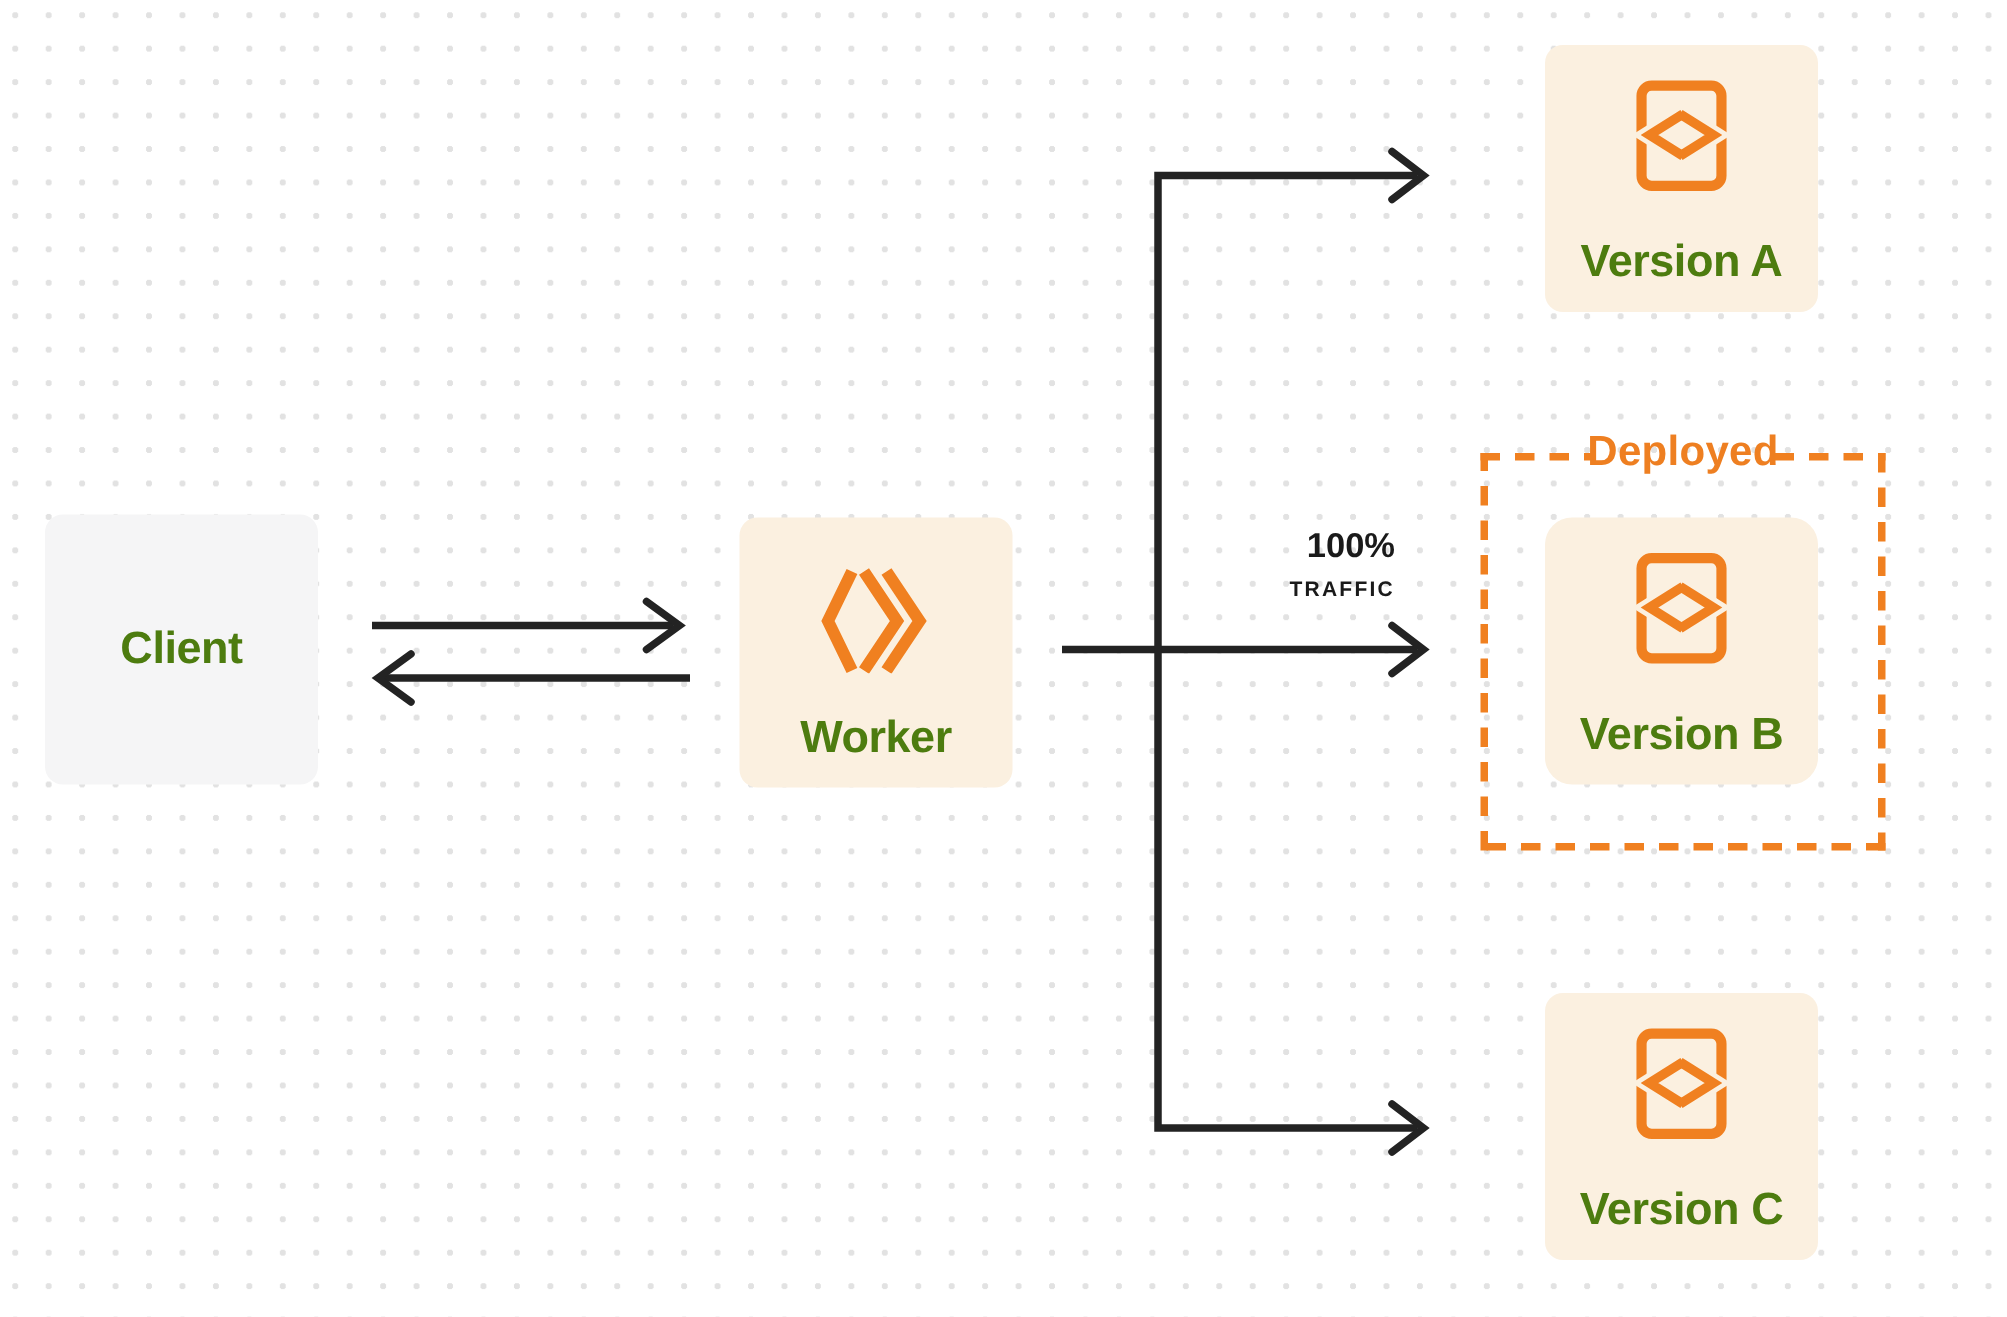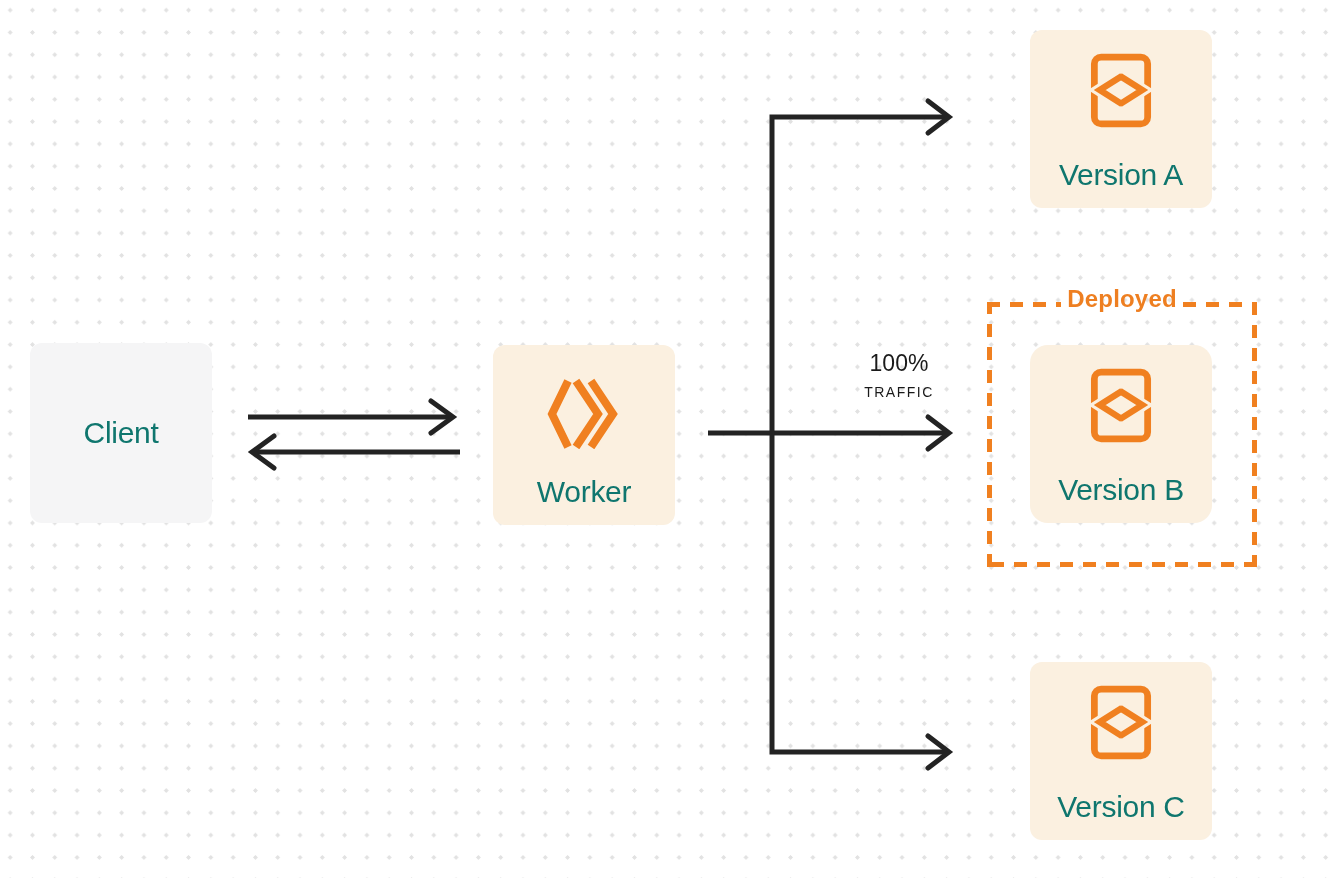--- a/index.html
+++ b/index.html
@@ -29,24 +29,24 @@
     border-radius: 12px;
     z-index: 2;
   }
   .node .label-wrap {
     position: absolute;
     left: 0; right: 0;
     bottom: 16px;
     text-align: center;
   }
   .label {
-    font-weight: 400;
+    font-weight: 700;
     font-size: 30px;
     letter-spacing: -0.3px;
-    color: #0f766e;
+    color: #4d7c0f;
   }
   .client-node {
     left: 30px; top: 343px; width: 182px; height: 180px;
     background: #f5f5f6;
     display: flex; align-items: center; justify-content: center;
   }
   .cream { background: #fbf0e0; }
   .worker-node { left: 493px; top: 345px; width: 182px; height: 180px; }
   .version-node { width: 182px; height: 178px; }
   .va { left: 1030px; top: 30px; }
@@ -71,32 +71,32 @@
     stroke: #f08020;
     stroke-width: 5;
     stroke-dasharray: 13 10;
     stroke-linecap: butt;
   }
   .deployed-label {
     position: absolute;
     top: -17px; left: 0; right: 0;
     text-align: center;
     font-weight: 700;
-    font-size: 24px;
+    font-size: 28px;
     color: #ee7f21;
     letter-spacing: 0.2px;
   }
 
   .traffic-label {
     position: absolute;
-    left: 831px; top: 349px; width: 136px;
-    text-align: center;
+    left: 794px; top: 349px; width: 136px;
+    text-align: right;
     z-index: 2;
     color: #1a1a1a;
-    font-weight: 400;
+    font-weight: 700;
   }
   .traffic-line1 { font-size: 23px; line-height: 28px; display: block; }
   .traffic-line2 { font-size: 14px; line-height: 30px; letter-spacing: 1.5px; display: block; }
 </style>
 </head>
 <body>
 
 <div class="stage">
 
   <svg class="arrows" viewBox="0 0 1338 878">

